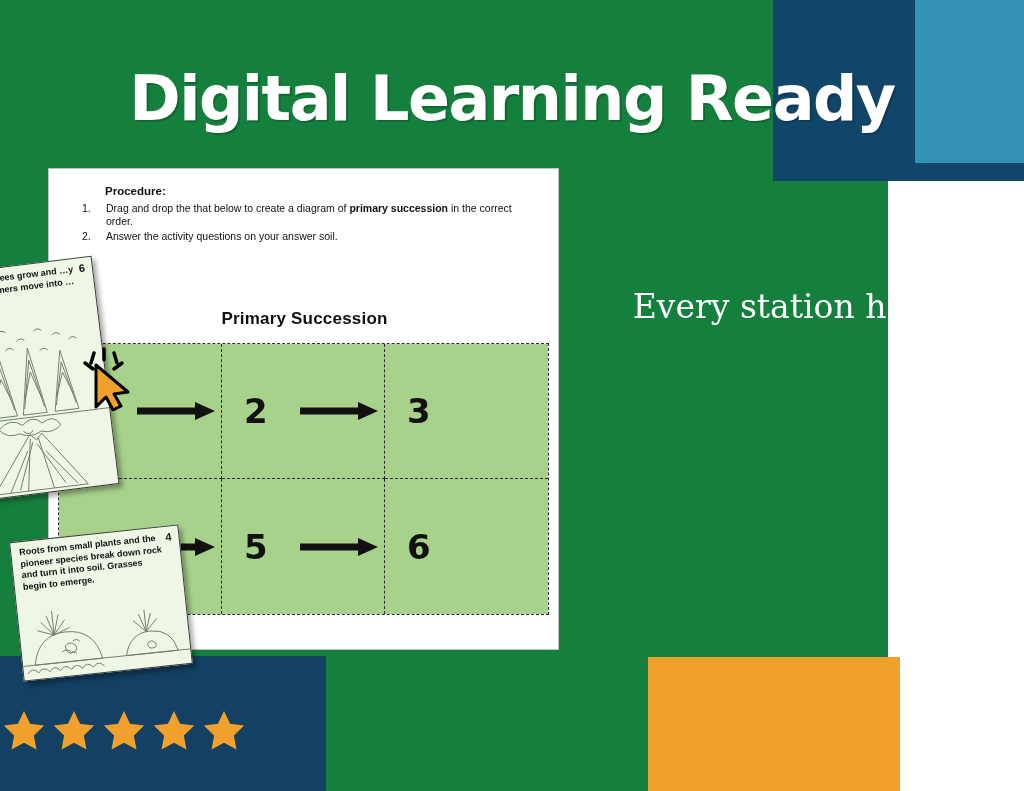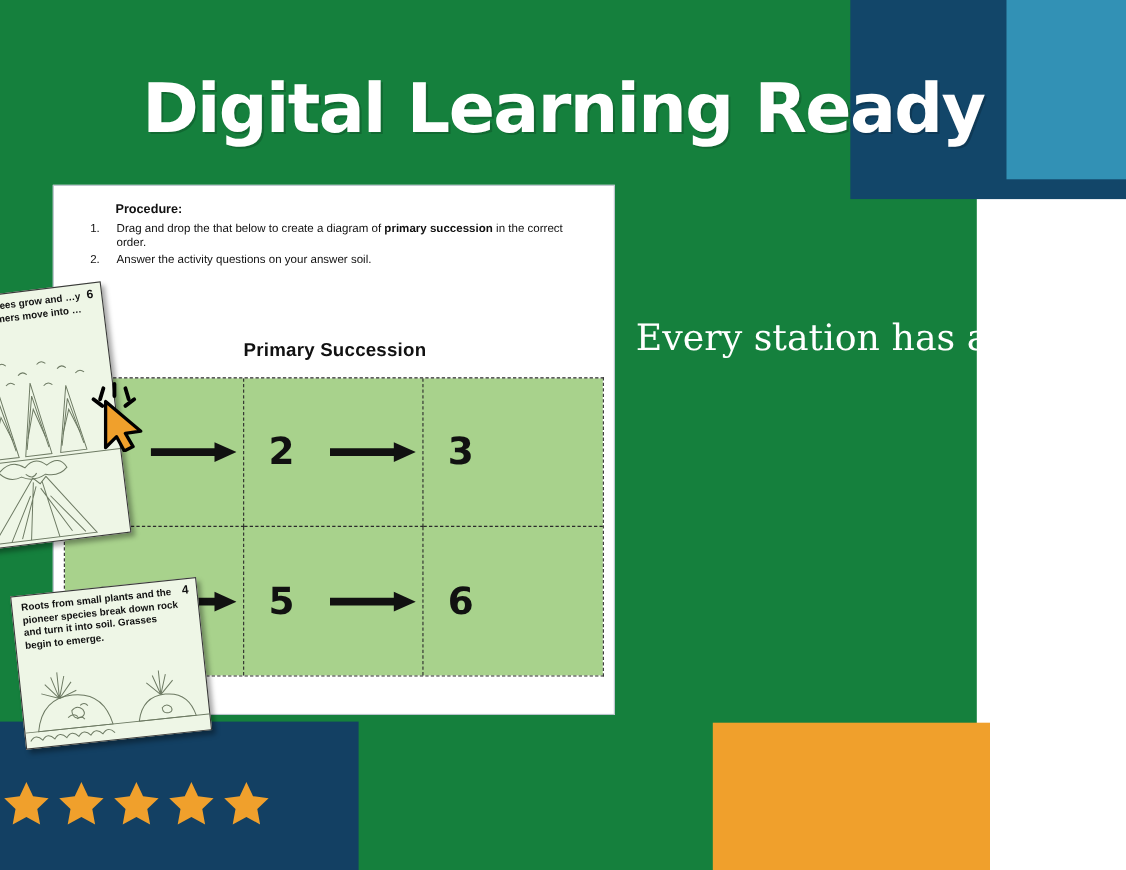--- a/index.html
+++ b/index.html
@@ -48,21 +48,21 @@
     font-size: 62px;
     letter-spacing: -1.5px;
     text-shadow: 2px 2px 0 rgba(0,0,0,0.18);
     z-index: 6;
   }
 
   
   .right-copy {
     position: absolute;
     left: 578px; top: 276px; width: 430px;
-    text-align: left;
+    text-align: center;
     color: #ffffff;
     font-family: "DejaVu Serif", serif;
     font-size: 33px;
     line-height: 62px;
     z-index: 6;
   }
   .right-copy b { font-weight: bold; }
 
   
   .doc {

